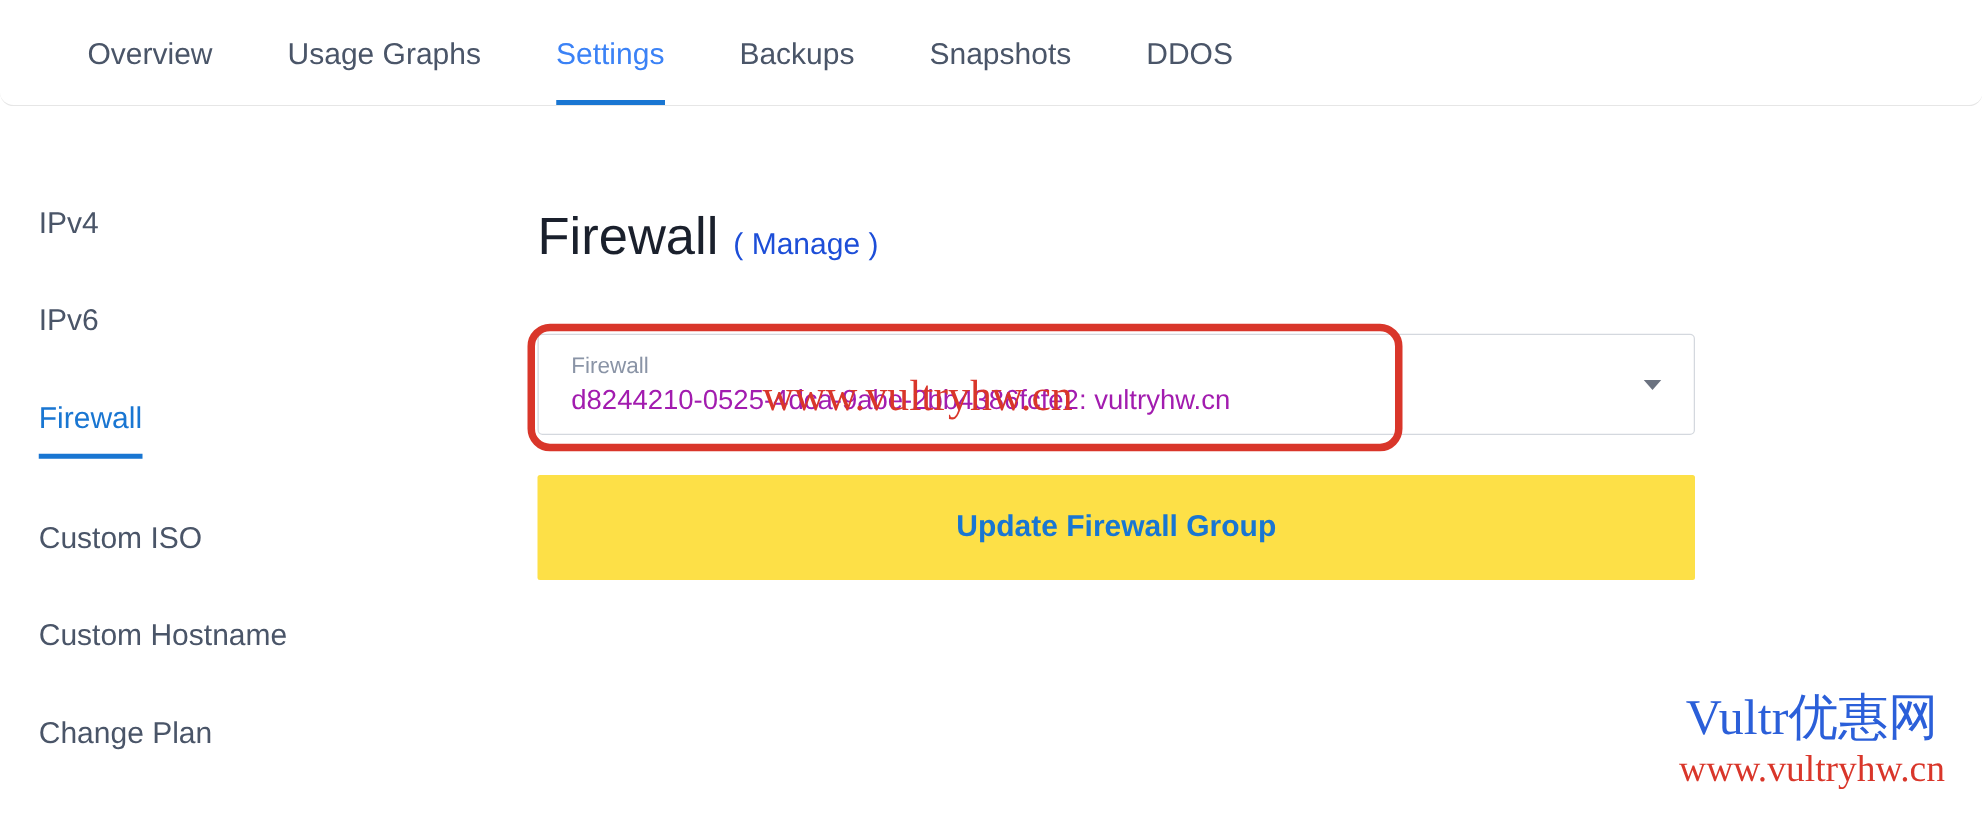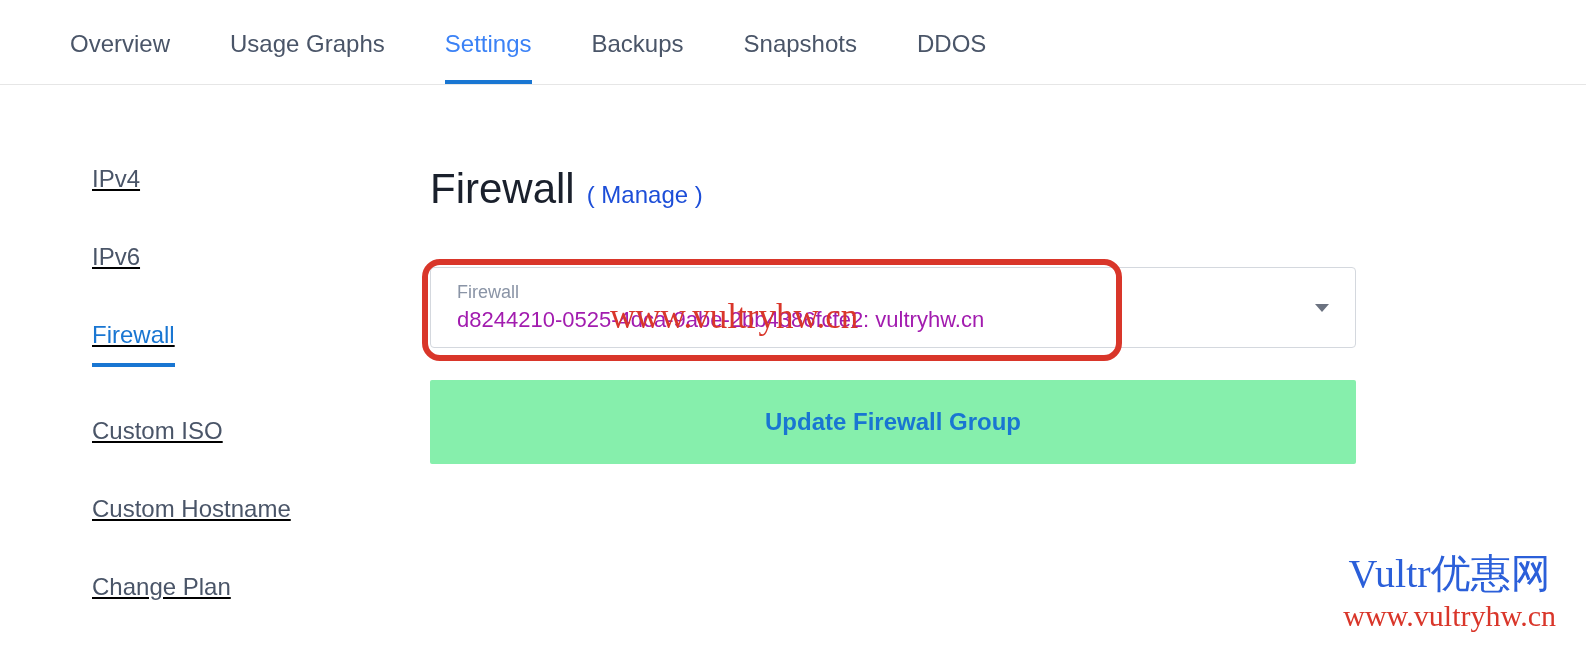--- a/index.html
+++ b/index.html
@@ -13,44 +13,44 @@
       width: 1586px;
       height: 652px;
       position: relative;
       overflow: hidden;
     }
     .top-tabs {
       display: flex;
       gap: 60px;
       padding: 30px 70px 0 70px;
       border-bottom: 1px solid #e6e6e6;
+      border-radius: 11px;
     }
     .top-tab {
       color: #4a5568;
       font-size: 24px;
       padding-bottom: 22px;
       cursor: pointer;
       font-weight: 400;
     }
     .top-tab.active {
       color: #3b82f6;
       font-weight: 500;
       border-bottom: 4px solid #1976d2;
     }
     .main-area {
       display: flex;
       padding-top: 80px;
     }
     .sidebar {
       width: 430px;
-      padding-left: 92px;
+      padding-left: 31px;
       display: flex;
       flex-direction: column;
       gap: 50px;
-      text-decoration: underline;
     }
     .sidebar-item {
       color: #4a5568;
       font-size: 24px;
       cursor: pointer;
       font-weight: 400;
       width: fit-content;
     }
     .sidebar-item.active {
       color: #1976d2;
@@ -129,21 +129,21 @@
       left: 180px;
       color: #d9362a;
       font-size: 35px;
       font-family: Georgia, "Times New Roman", serif;
       pointer-events: none;
       user-select: none;
       z-index: 5;
     }
     .update-button {
       width: 100%;
-      background: #86efac;
+      background: #fde047;
       border: none;
       padding: 28px;
       text-align: center;
       color: #1976d2;
       font-size: 24px;
       font-weight: 600;
       cursor: pointer;
       border-radius: 2px;
     }
     .corner-watermark {

